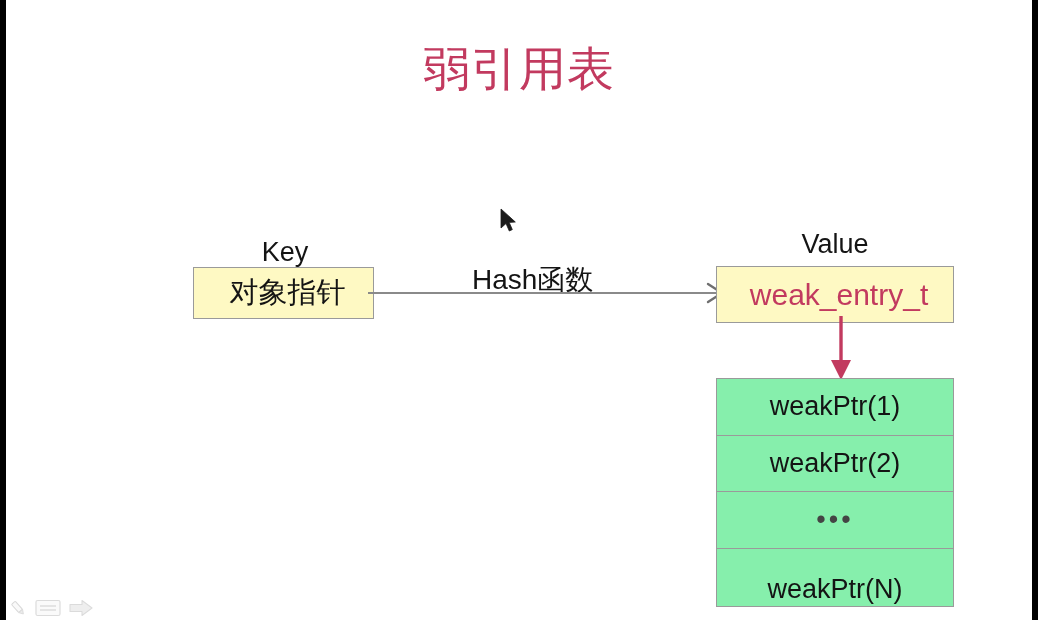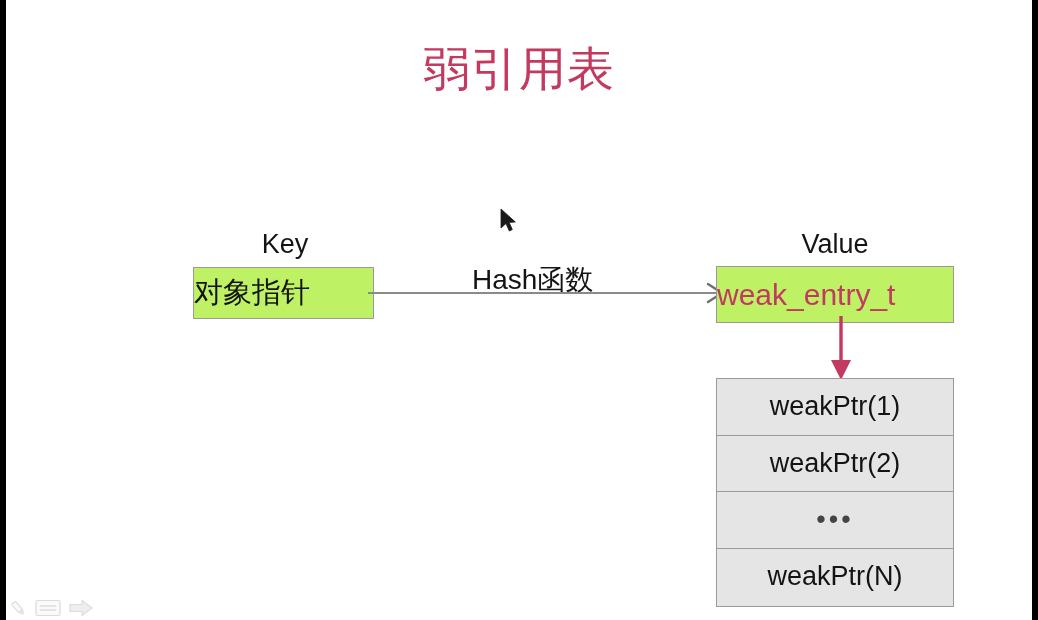--- a/index.html
+++ b/index.html
@@ -55,46 +55,47 @@
   
   .caption {
     position: absolute;
     font-size: 27px;
     line-height: 32px;
     color: #141414;
     white-space: nowrap;
     text-align: center;
   }
 
-  #key-caption  { left: 188px; top: 228px; width: 182px; }
+  #key-caption  { left: 188px; top: 236px; width: 182px; }
   #value-caption{ left: 710px; top: 228px; width: 238px; }
 
   #hash-label {
     position: absolute;
     left: 466px;
     top: 255px;
     font-size: 28px;
     line-height: 34px;
     color: #141414;
     white-space: nowrap;
     margin-top: 8px;
   }
 
   
   .box {
     position: absolute;
     box-sizing: border-box;
     border: 1.4px solid #9a9a9a;
-    background: #bef264;
+    background: #fef9c3;
     display: flex;
     align-items: center;
-    justify-content: flex-start;
+    justify-content: center;
     font-size: 29px;
     color: #141414;
     white-space: nowrap;
+    padding-left: 8px;
   }
 
   #key-box {
     left: 187px;
     top: 267px;
     width: 181px;
     height: 52px;
   }
 
   #value-box {
@@ -108,34 +109,34 @@
 
   
   #weakptr-list {
     position: absolute;
     left: 710px;
     top: 378px;
     width: 238px;
     height: 229px;
     box-sizing: border-box;
     border: 1.4px solid #9a9a9a;
-    background: #e5e5e5;
+    background: #86efac;
   }
   .weakptr-row {
     box-sizing: border-box;
     height: 56.5px;
     border-bottom: 1.4px solid #9a9a9a;
     display: flex;
     align-items: center;
     justify-content: center;
     font-size: 27px;
     color: #141414;
     white-space: nowrap;
   }
-  .weakptr-row:last-child { border-bottom: none; }
+  .weakptr-row:last-child { border-bottom: none; align-items: flex-end; }
   .weakptr-row.ellipsis {
     font-size: 27px;
     letter-spacing: 3px;
     color: #444;
   }
 
   
   #hash-arrow {
     position: absolute;
     left: 360px;

